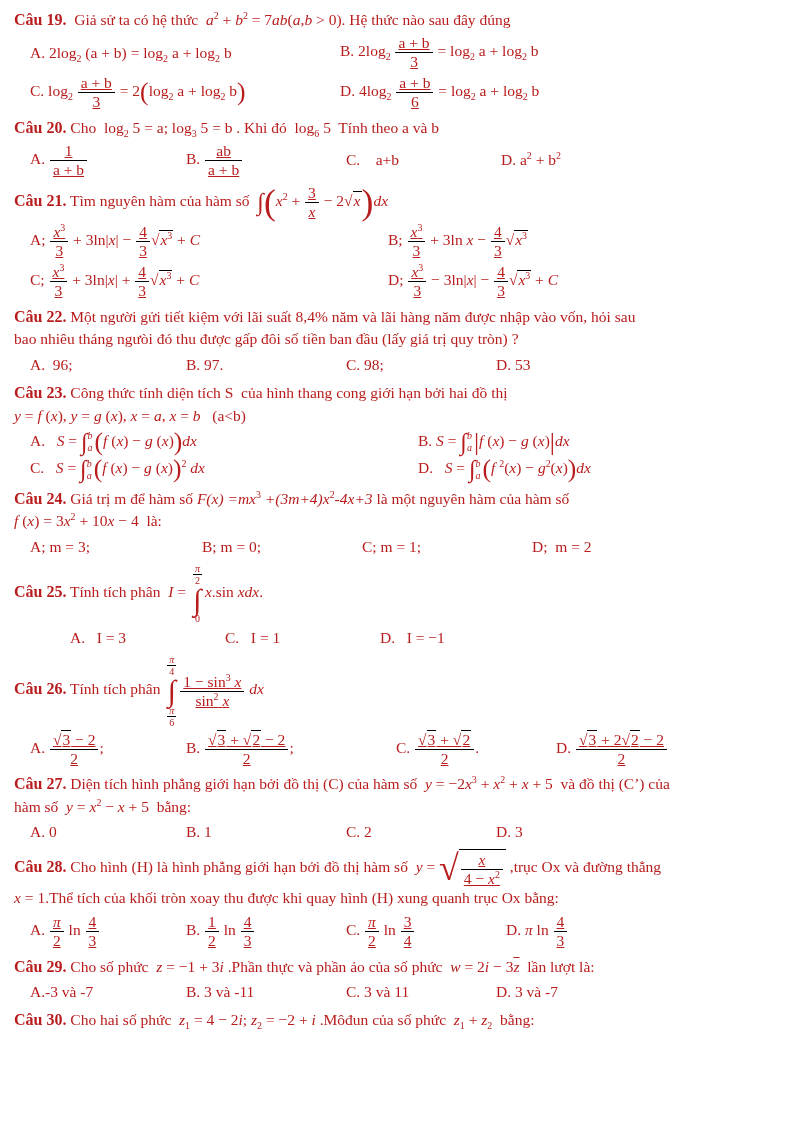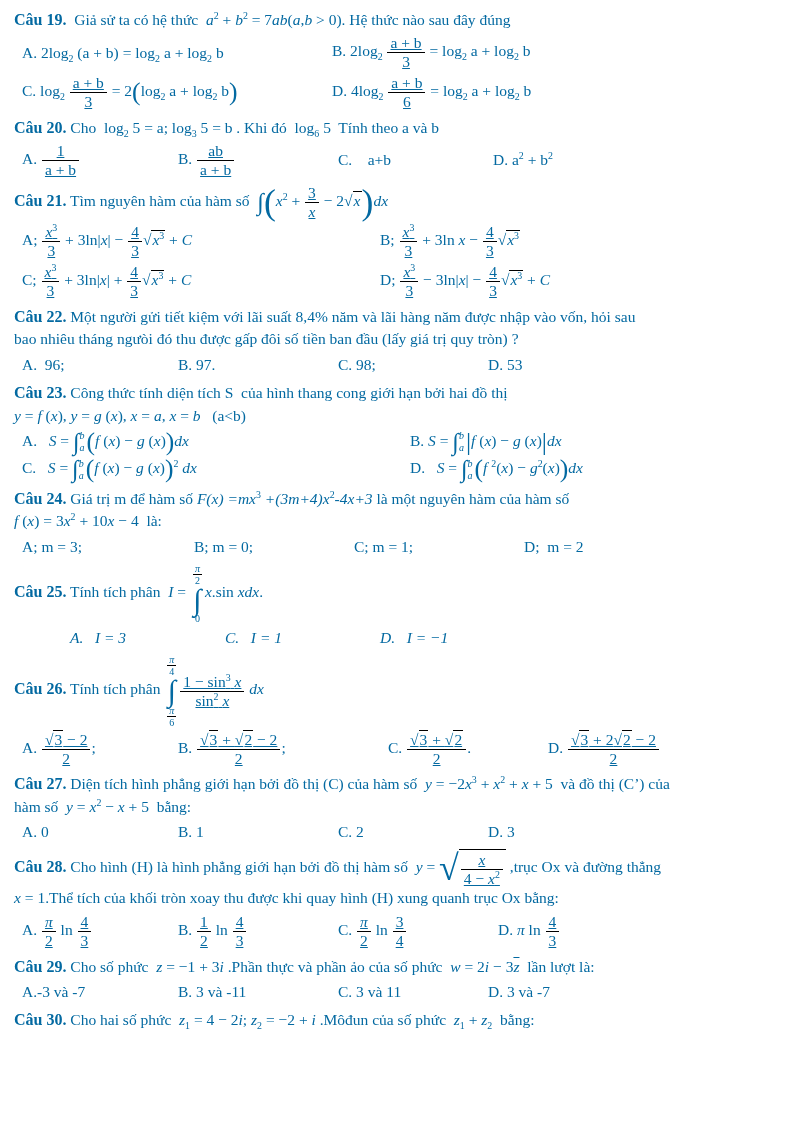--- a/index.html
+++ b/index.html
@@ -1,34 +1,34 @@
 <!DOCTYPE html>
 <html><head>
 <meta charset="utf-8">
 <style>
   html,body { margin:0; padding:0; background:#ffffff; }
   .page {
     width:800px; min-height:1137px; box-sizing:border-box;
-    background:#ffffff; color:#0369a1;
+    background:#ffffff; color:#b91c1c;
     font-family:"Liberation Serif", serif;
     font-size:15.5px; line-height:1.45;
     padding:8px 10px 4px 14px;
   }
   .q { margin-bottom:5px; }
   .stem { }
   b { font-size:16px; }
   i { font-style:italic; }
   sub, sup { font-size:64%; line-height:0; }
-  .optrow { display:flex; align-items:center; margin:3px 8px; }
+  .optrow { display:flex; align-items:center; margin:3px 16px; }
   .opt { flex:0 0 auto; }
   .c150{width:150px}.c155{width:155px}.c156{width:156px}.c160{width:160px}
   .c170{width:170px}.c172{width:172px}.c210{width:210px}
   .c310{width:310px}.c358{width:358px}.c388{width:388px}
   .ind56{margin-left:56px}
-  .italic-opts .opt { font-style:italic; }
+  .italic-opts .opt { }
 
   
   .fr { display:inline-block; vertical-align:middle; text-align:center; padding:0 1px;text-decoration:underline; }
   .fr .n { display:block; line-height:1.15; padding:0 3px; }
   .fr .d { display:block; line-height:1.15; border-top:1px solid #000; padding:0 3px; }
   .frs { display:inline-block; vertical-align:middle; text-align:center; font-size:10px; }
   .frs .n { display:block; line-height:1.1; padding:0 2px; }
   .frs .d { display:block; line-height:1.1; border-top:1px solid #000; padding:0 2px; }
 
   

